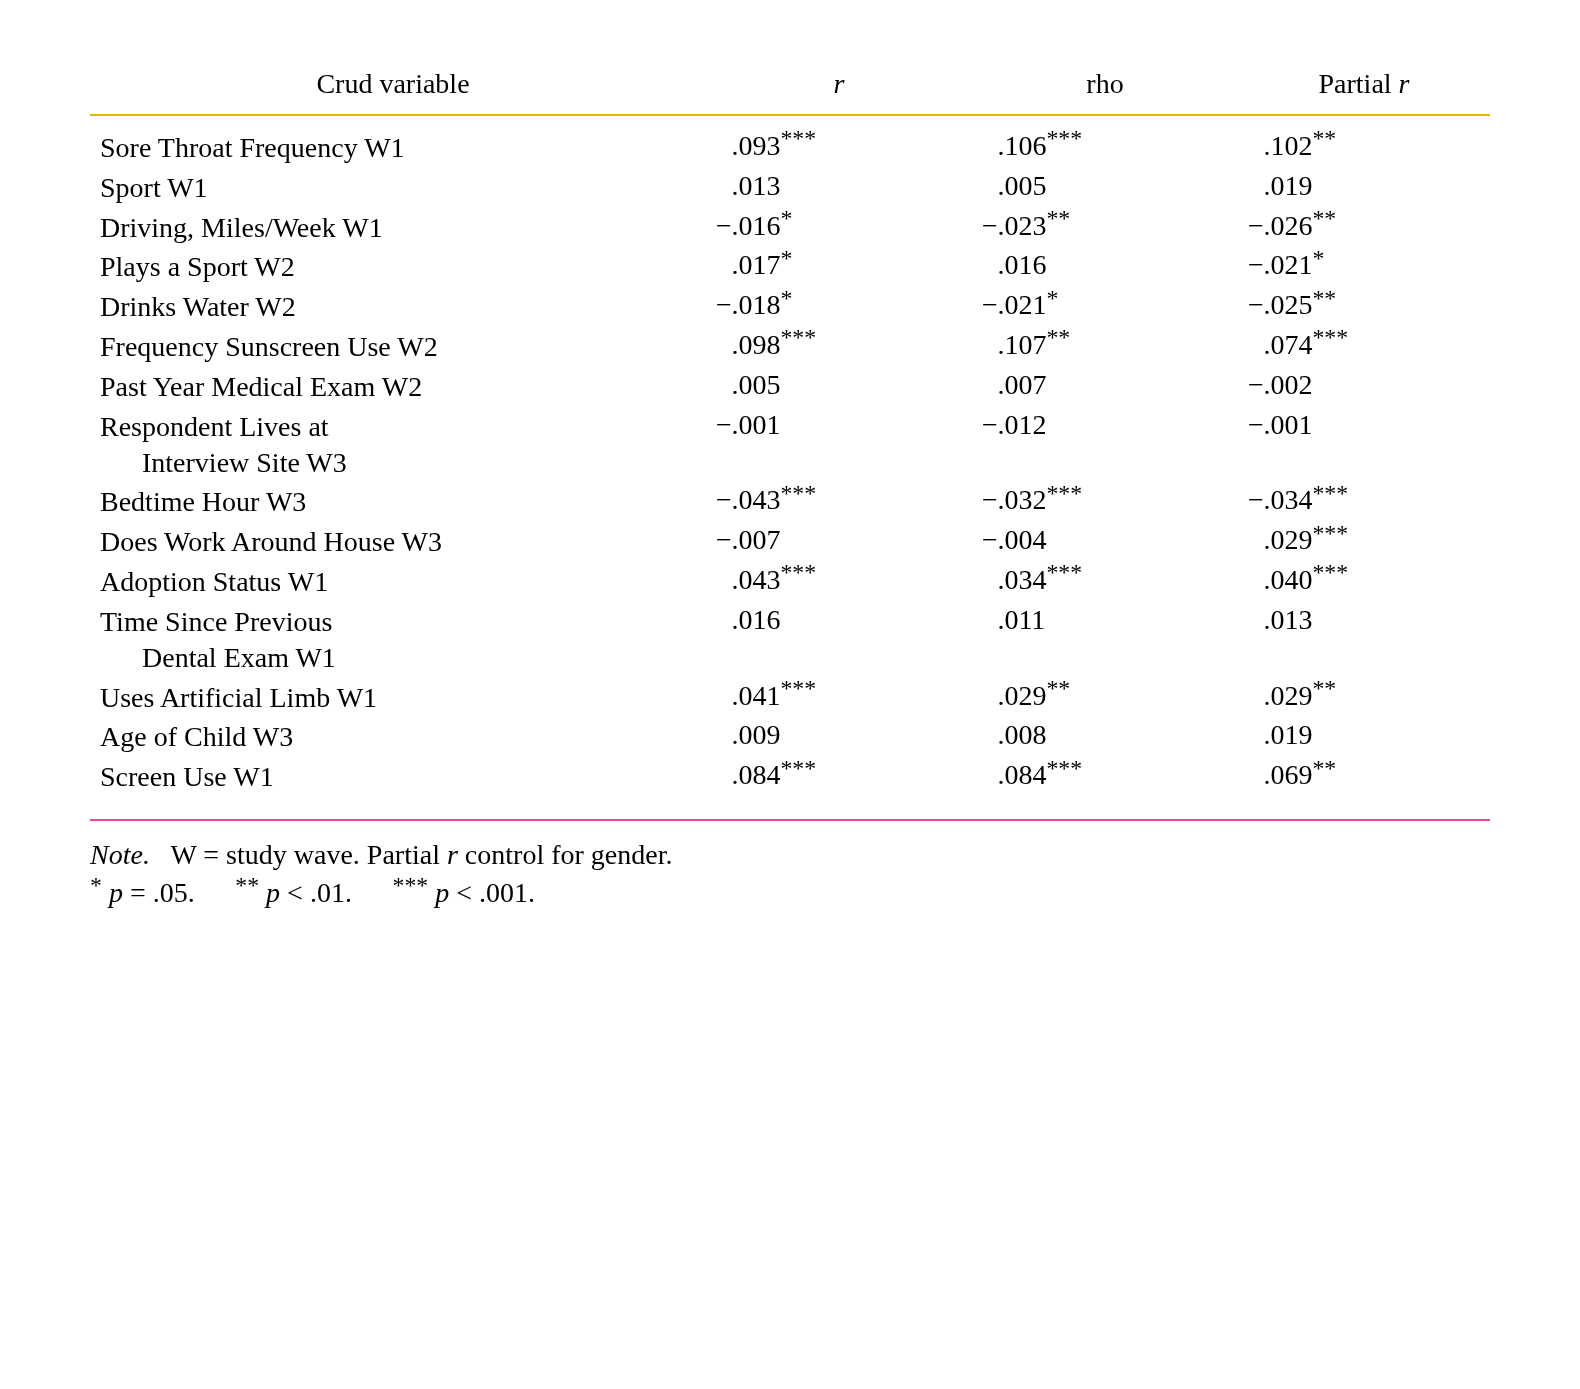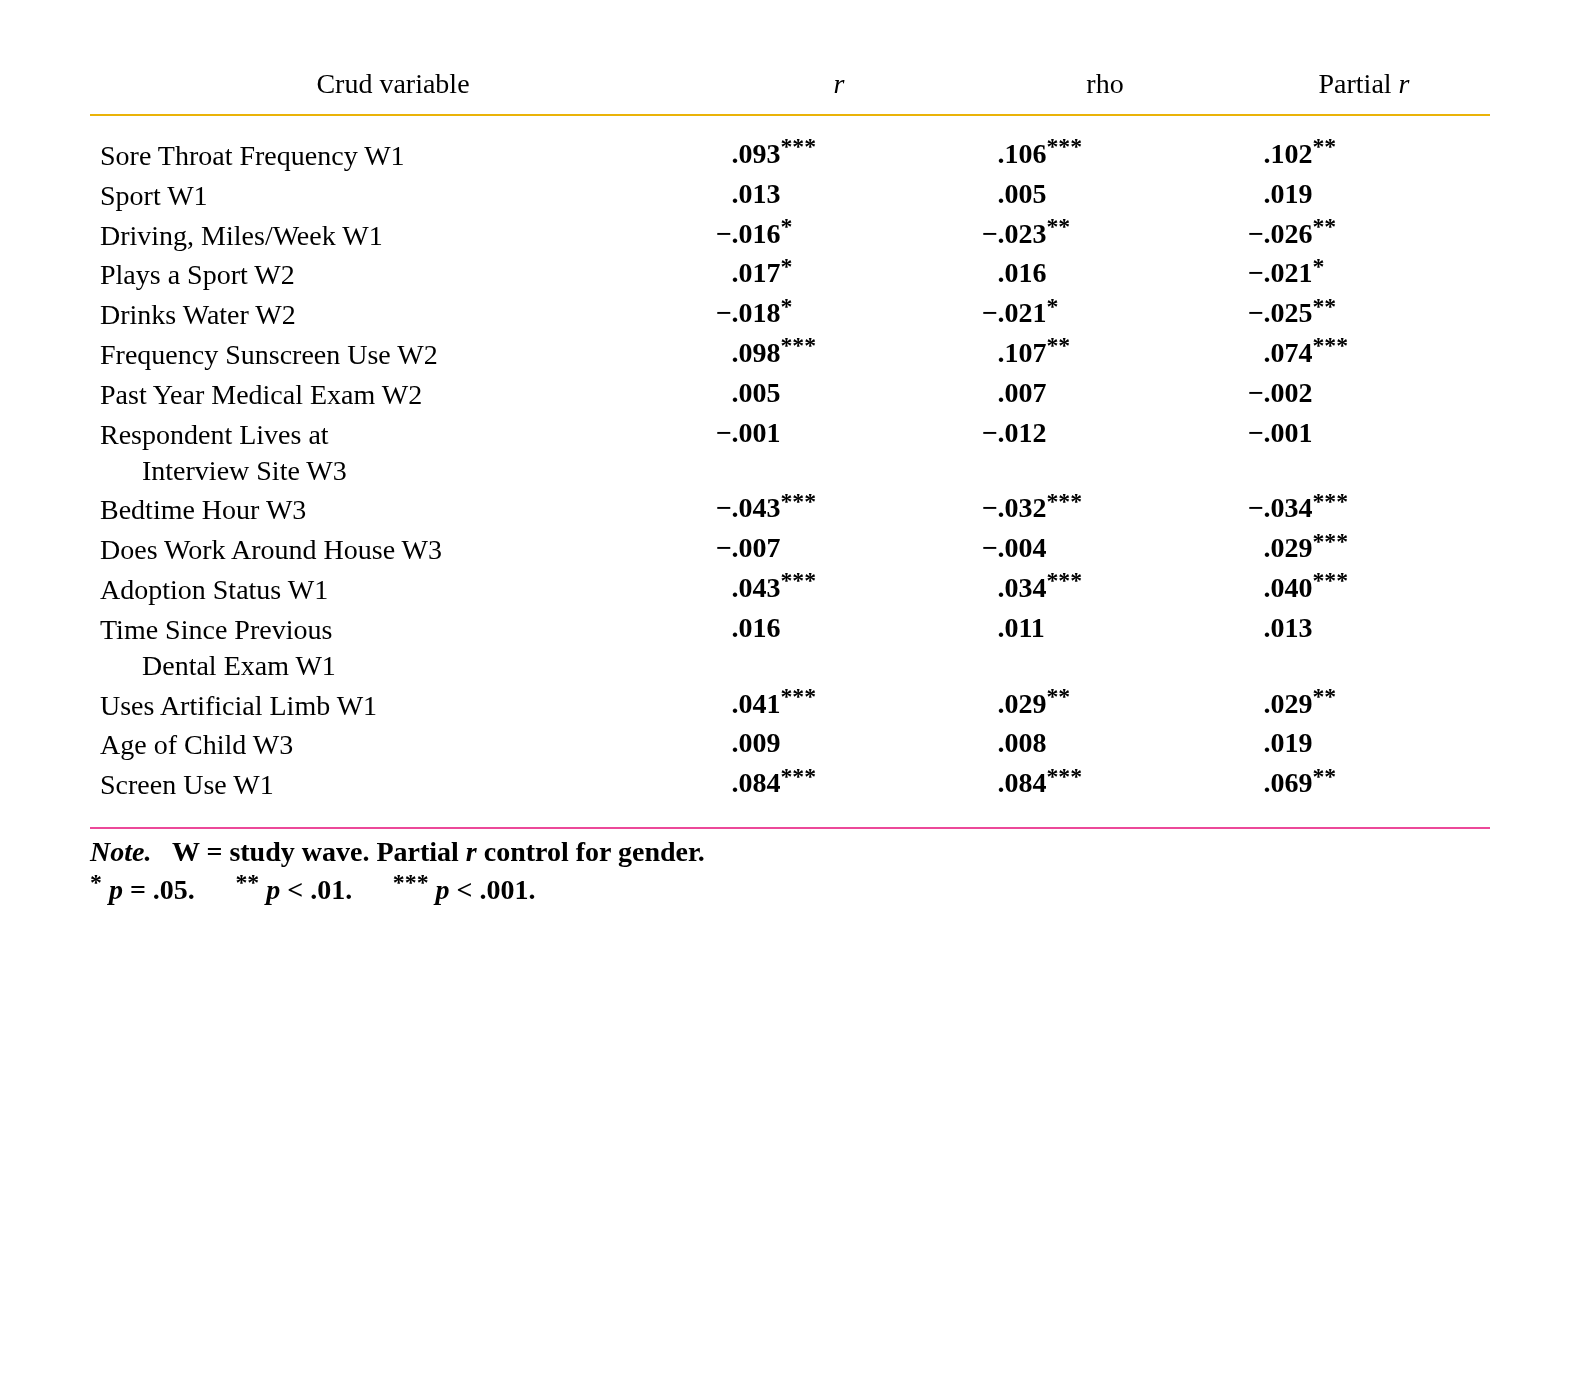--- a/index.html
+++ b/index.html
@@ -30,59 +30,57 @@
     }
     th.col-var {
       text-align: center;
       padding-left: 0;
     }
     th.col-stat {
       text-align: center;
       font-style: italic;
     }
     tbody tr:first-child td {
-      padding-top: 22px;
+      padding-top: 14px;
     }
     tbody tr:last-child td {
       border-bottom: 2px solid #ec4899;
       padding-bottom: 24px;
     }
     td.var-cell {
       padding-right: 30px;
       white-space: normal;
       line-height: 1.28;
     }
     .indent-line {
       display: block;
       padding-left: 1.5em;
     }
     td.stat-cell {
       white-space: nowrap;
-      font-weight: bold;
     }
     .neg {
       display: inline-block;
       width: 0.55em;
       text-align: right;
     }
     .pos {
       display: inline-block;
       width: 0.55em;
     }
     .val {}
     .sig {
       font-size: 0.85em;
       vertical-align: top;
       position: relative;
       top: -0.2em;
     }
     .footnote {
-      margin-top: 4px;
+      margin-top: 15px;
       line-height: 1.35;
-      font-weight: bold;
     }
     .italic {
       font-style: italic;
     }
     .sig-foot {
       font-size: 0.85em;
       vertical-align: top;
       position: relative;
       top: -0.2em;
     }

